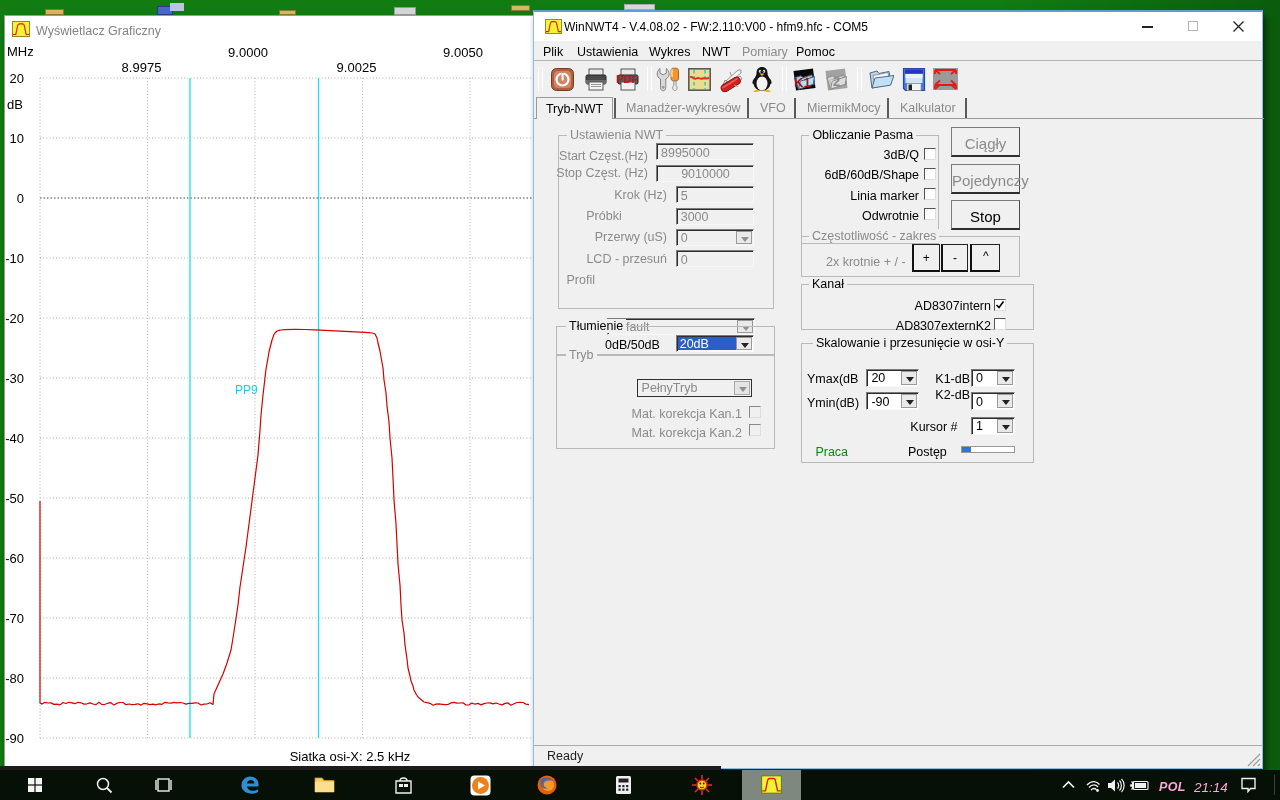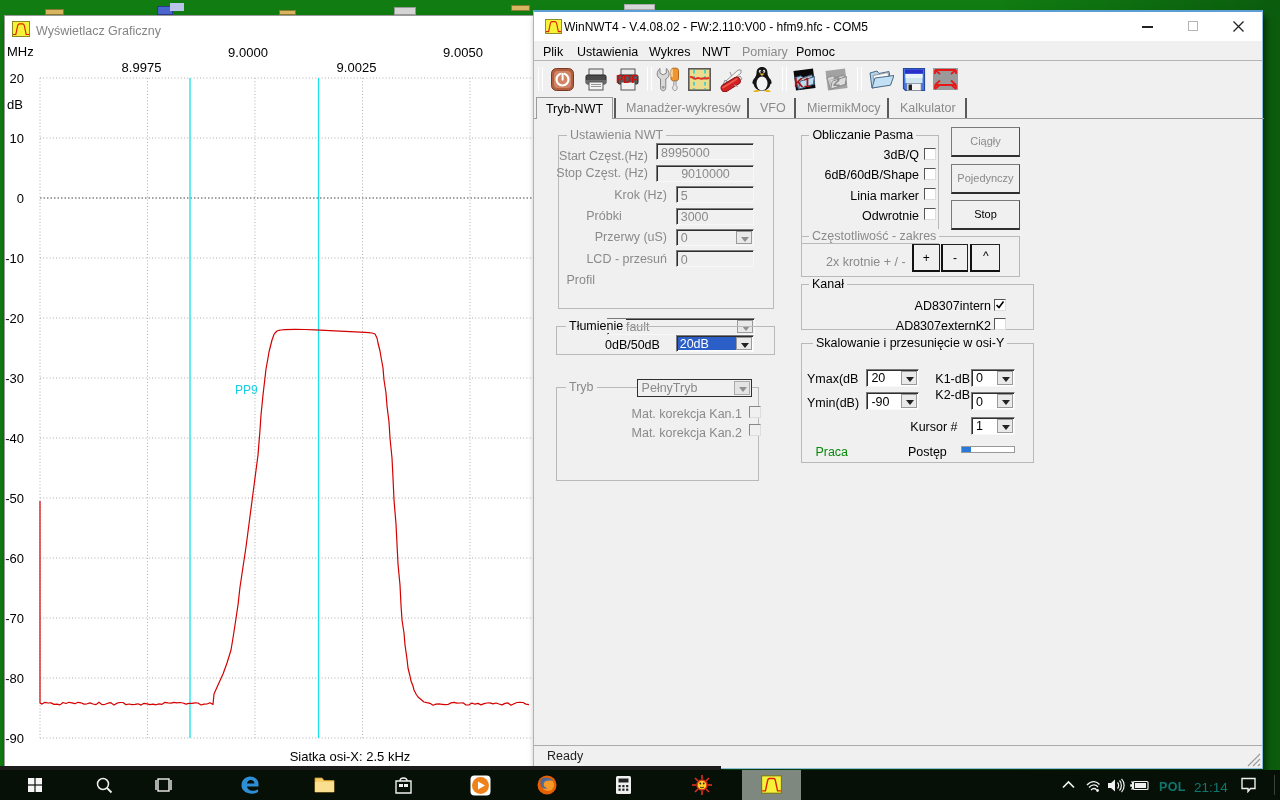--- a/index.html
+++ b/index.html
@@ -37,36 +37,36 @@
   border-top:1px solid #7a7a7a; border-left:1px solid #7a7a7a;
   border-bottom:1px solid #f8f8f8; border-right:1px solid #f8f8f8;
   box-shadow:inset 1px 1px 0 #2e2e2e; font-size:12.5px; color:#8a8a8a; padding:1.5px 3px 0 4px; }
 .lbl { position:absolute; font-size:12.5px; white-space:nowrap; }
 .cb { position:absolute; width:12px; height:12px; background:#fff;
   border-top:1px solid #555; border-left:1px solid #555;
   border-bottom:1px solid #ddd; border-right:1px solid #ddd; }
 .cb.dis { background:#f0f0f0; border-top-color:#888; border-left-color:#888; }
 .btn { position:absolute; background:#f0f0f0; border:1px solid #7a7a7a;
   border-bottom:2px solid #2e2e2e; border-right:1.5px solid #4e4e4e;
-  font-size:11px; text-align:center; }
+  font-size:15px; text-align:center; }
 .combo { position:absolute; background:#fff; border-top:1px solid #7a7a7a; border-left:1px solid #7a7a7a;
   border-bottom:1px solid #f8f8f8; border-right:1px solid #f8f8f8; box-shadow:inset 1px 1px 0 #2e2e2e;
   font-size:12.5px; color:#000; }
 .arrowbtn { position:absolute; right:1px; top:1px; bottom:1px; width:16px; background:#e9e9e9;
   border:1px solid #9a9a9a; }
 .arrowbtn:after { content:""; position:absolute; left:4px; top:5px;
   border-left:4px solid transparent; border-right:4px solid transparent; border-top:5px solid #222; }
 .arrowbtn.dis:after { border-top-color:#909090; }
 
 #rstatus { left:0; top:733px; width:100%; height:23px; border-top:1px solid #ababab; background:#f0f0f0;
   font-size:12.5px; color:#222; padding:3px 0 0 13px; }
 
 #taskbar { left:0; top:770px; width:1280px; height:30px; background:#071007; }
 #task-shadow { left:533px; top:766px; width:188px; height:11px; background:#2e2e2e; }
-.tray { position:absolute; color:#0f766e; font-size:14px; }
+.tray { position:absolute; color:#f9a8d4; font-size:14px;font-style:italic; }
 </style>
 </head>
 <body>
 <div id="desktop" class="abs"></div>
 
 <div class="abs" style="left:45px;top:9px;width:19px;height:6px;background:#d8b560;border:1px solid #8a7a30;"></div>
 <div class="abs" style="left:157px;top:6px;width:16px;height:9px;background:#4a66cc;border:1px solid #2a3a88;"></div>
 <div class="abs" style="left:170px;top:3px;width:14px;height:8px;background:#b9c4e8;"></div>
 <div class="abs" style="left:279px;top:10px;width:17px;height:5px;background:#d8b560;border:1px solid #8a7a30;"></div>
 <div class="abs" style="left:394px;top:7px;width:22px;height:8px;background:#d5d5d5;border:1px solid #999;"></div>
@@ -287,21 +287,21 @@
 <div class="inp" style="left:141.7px;top:131.3px;width:78px;">0</div>
 <div class="inp" style="left:73px;top:152.7px;width:148px;margin-top:46px;">default<div class="arrowbtn dis"></div></div>
 <div class="gbox" style="left:22px;top:207px;width:219px;height:29px;">
         <div class="glabel blk" style="left:9px">Tłumienie</div>
       </div>
 <div class="lbl blk" style="left:71px;top:218.5px;">0dB/50dB</div>
 <div class="combo" style="left:141.7px;top:215.8px;width:78px;height:17px;">
 <div style="position:absolute;left:1px;top:1px;right:17px;bottom:1px;background:#2b5fc7;color:#fff;font-size:12.5px;padding:0.5px 0 0 2px;">20dB</div>
 <div class="arrowbtn"></div>
       </div>
-<div class="gbox" style="left:22px;top:268px;width:203px;height:94px;">
+<div class="gbox" style="left:22px;top:236px;width:219px;height:94px;">
         <div class="glabel gray" style="left:9px">Tryb</div>
       </div>
 <div class="combo" style="left:102.6px;top:259.9px;width:115px;height:18px;background:#f0f0f0;border:1px solid #2e2e2e;box-shadow:none;color:#8a8a8a;padding:1px 0 0 4px;">PełnyTryb<div class="arrowbtn dis" style="background:#e4e4e4;border-color:#aaa;"></div></div>
 <div class="lbl gray" style="left:78px;top:288px;width:130px;text-align:right;">Mat. korekcja Kan.1</div>
 <div class="cb dis" style="left:214.5px;top:286.5px;"></div>
 <div class="lbl gray" style="left:78px;top:306.5px;width:130px;text-align:right;">Mat. korekcja Kan.2</div>
 <div class="cb dis" style="left:214.5px;top:305px;"></div>
 <div class="gbox" style="left:267.4px;top:16.3px;width:138px;height:109px;">
         <div class="glabel blk" style="left:7px">Obliczanie Pasma</div>
       </div>

